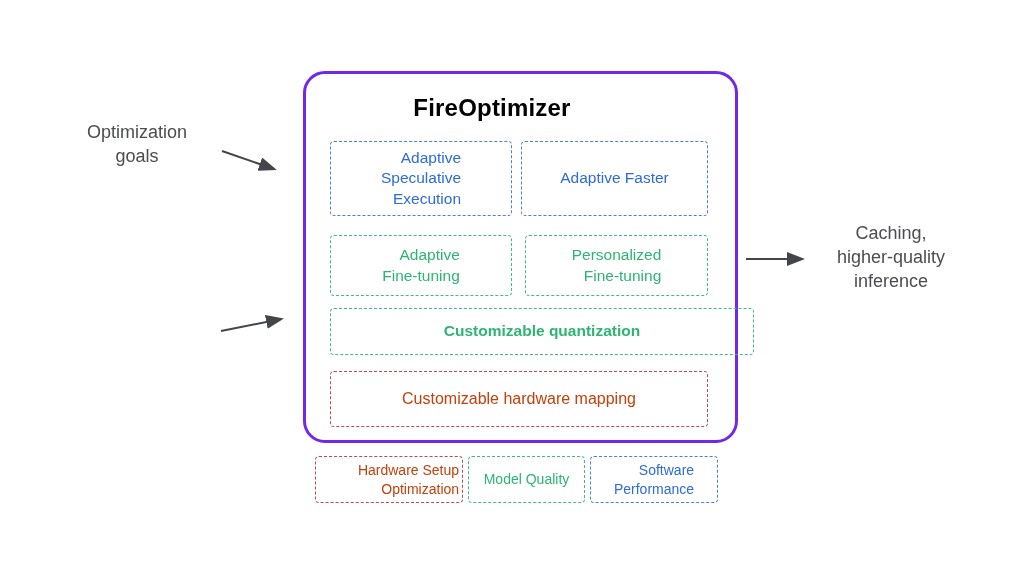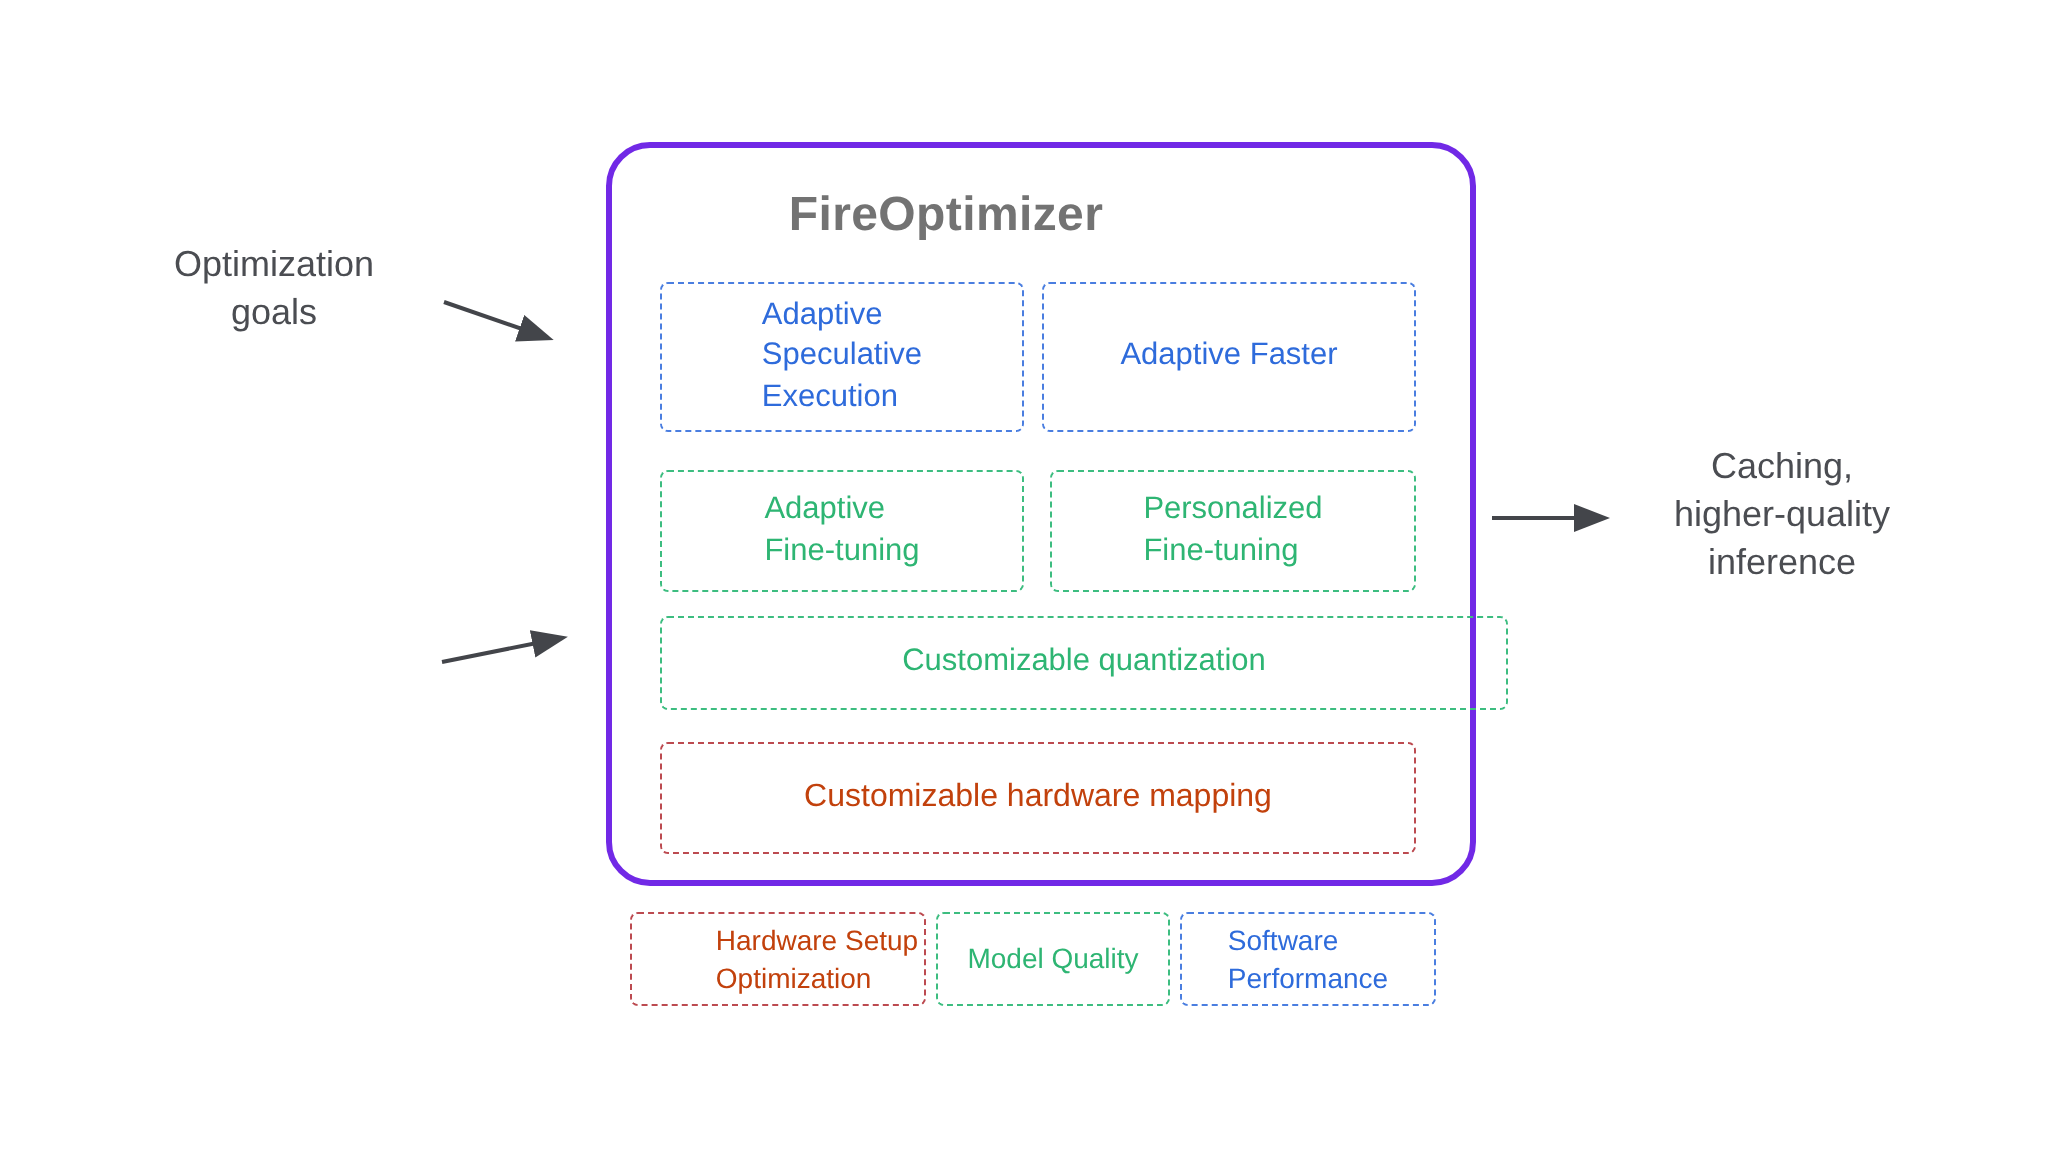--- a/index.html
+++ b/index.html
@@ -17,53 +17,53 @@
     position: absolute;
     left: 303px; top: 71px;
     width: 435px; height: 372px;
     border: 3px solid #7129e6;
     border-radius: 22px;
     box-sizing: border-box;
     background: #ffffff;
   }
   .main-title {
     position: absolute;
-    left: 297px; top: 94px;
+    left: 316px; top: 94px;
     width: 352px;
     text-align: center;
     font-size: 24px;
     font-weight: 700;
-    color: #737373;
+    color: #000000;
     letter-spacing: 0.2px;
   }
 
   
   .dash-box {
     position: absolute;
     box-sizing: border-box;
     border: 1.5px dashed;
     border-radius: 4px;
     display: flex;
     align-items: center;
     justify-content: center;
-    text-align: left;
+    text-align: right;
     font-size: 15.5px;
     line-height: 1.32;
     white-space: pre-line;
     background: transparent;
   }
   .c-blue  { color: #2e6bdb; border-color: #4a7ee0; }
   .c-green { color: #2eb573; border-color: #3dbd80; }
   .c-red   { color: #c2410c; border-color: #bc4a50; }
 
   .box-spec    { left: 330px; top: 141px; width: 182px; height: 75px; }
   .box-cache   { left: 521px; top: 141px; width: 187px; height: 75px; }
   .box-aft     { left: 330px; top: 235px; width: 182px; height: 61px; }
   .box-pft     { left: 525px; top: 235px; width: 183px; height: 61px; }
-  .box-quant   { left: 330px; top: 308px; width: 424px; height: 47px; }
+  .box-quant   { left: 330px; top: 308px; width: 424px; height: 47px; font-weight: bold; }
   .box-hwmap   { left: 330px; top: 371px; width: 378px; height: 56px; font-size: 16px; }
 
   
   .legend-box { font-size: 14px; line-height: 1.3; }
   .legend-hw  { left: 315px; top: 456px; width: 148px; height: 47px; padding-left: 39px; }
   .legend-mq  { left: 468px; top: 456px; width: 117px; height: 47px; }
   .legend-sp  { left: 590px; top: 456px; width: 128px; height: 47px; }
 
   
   .side-label {

